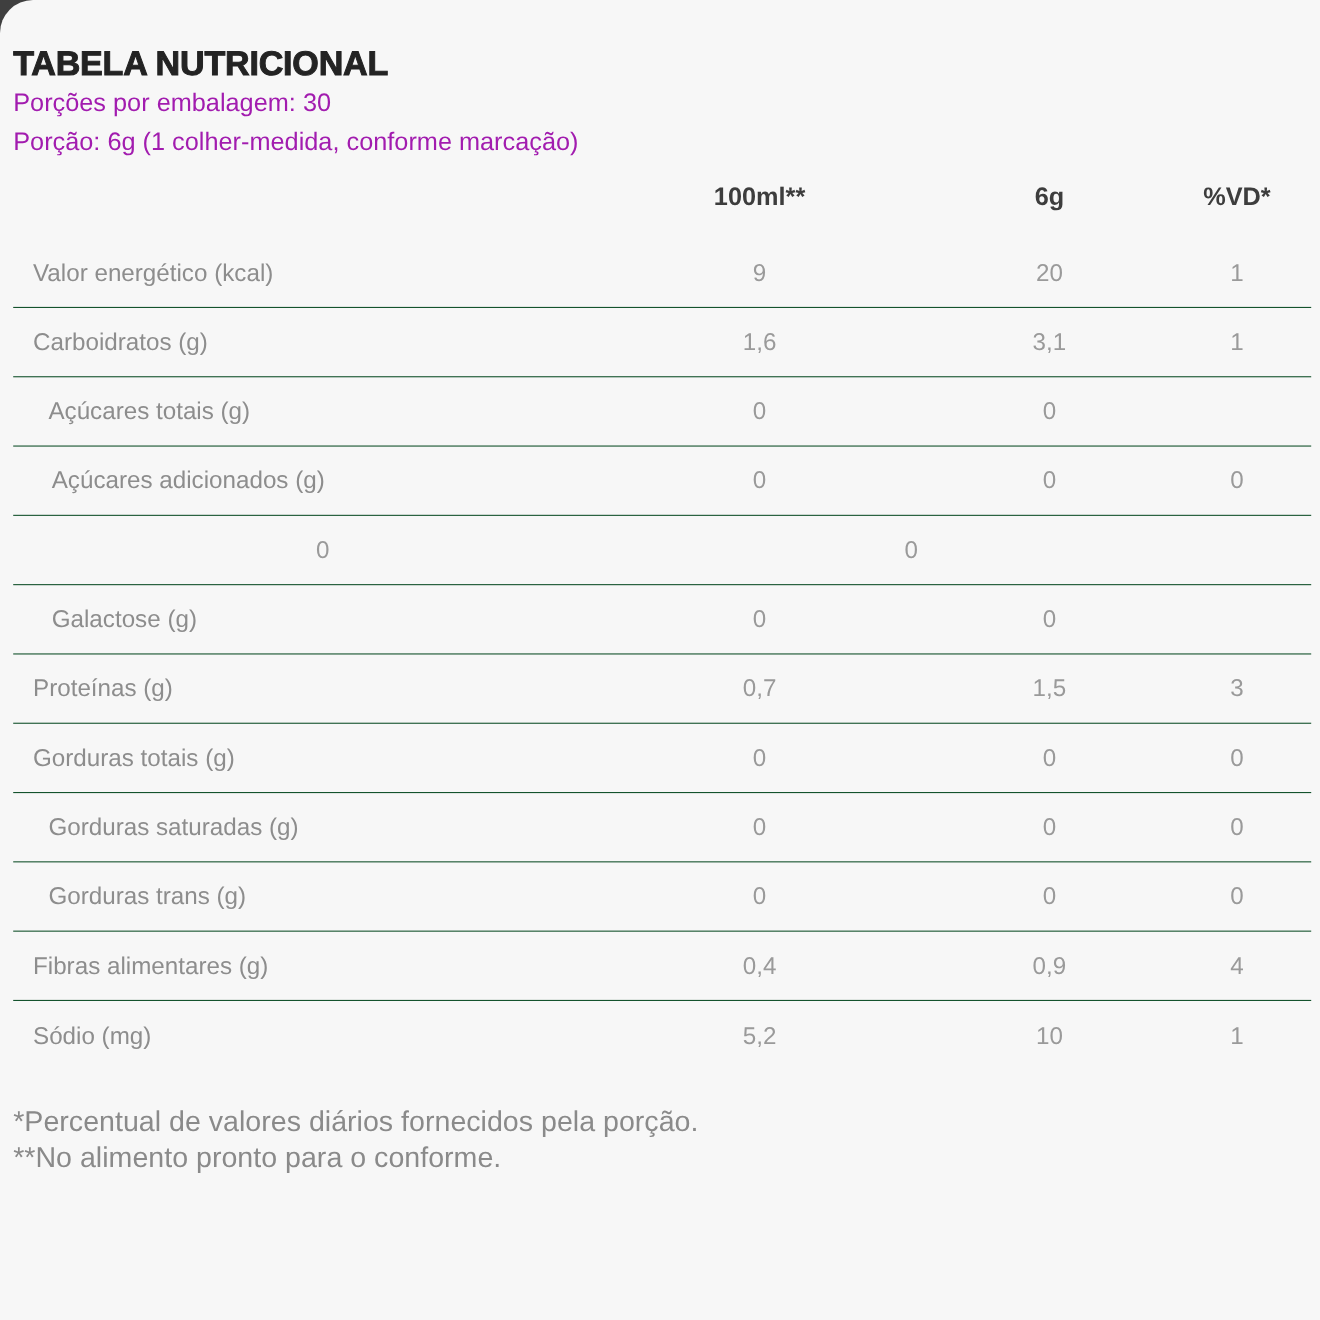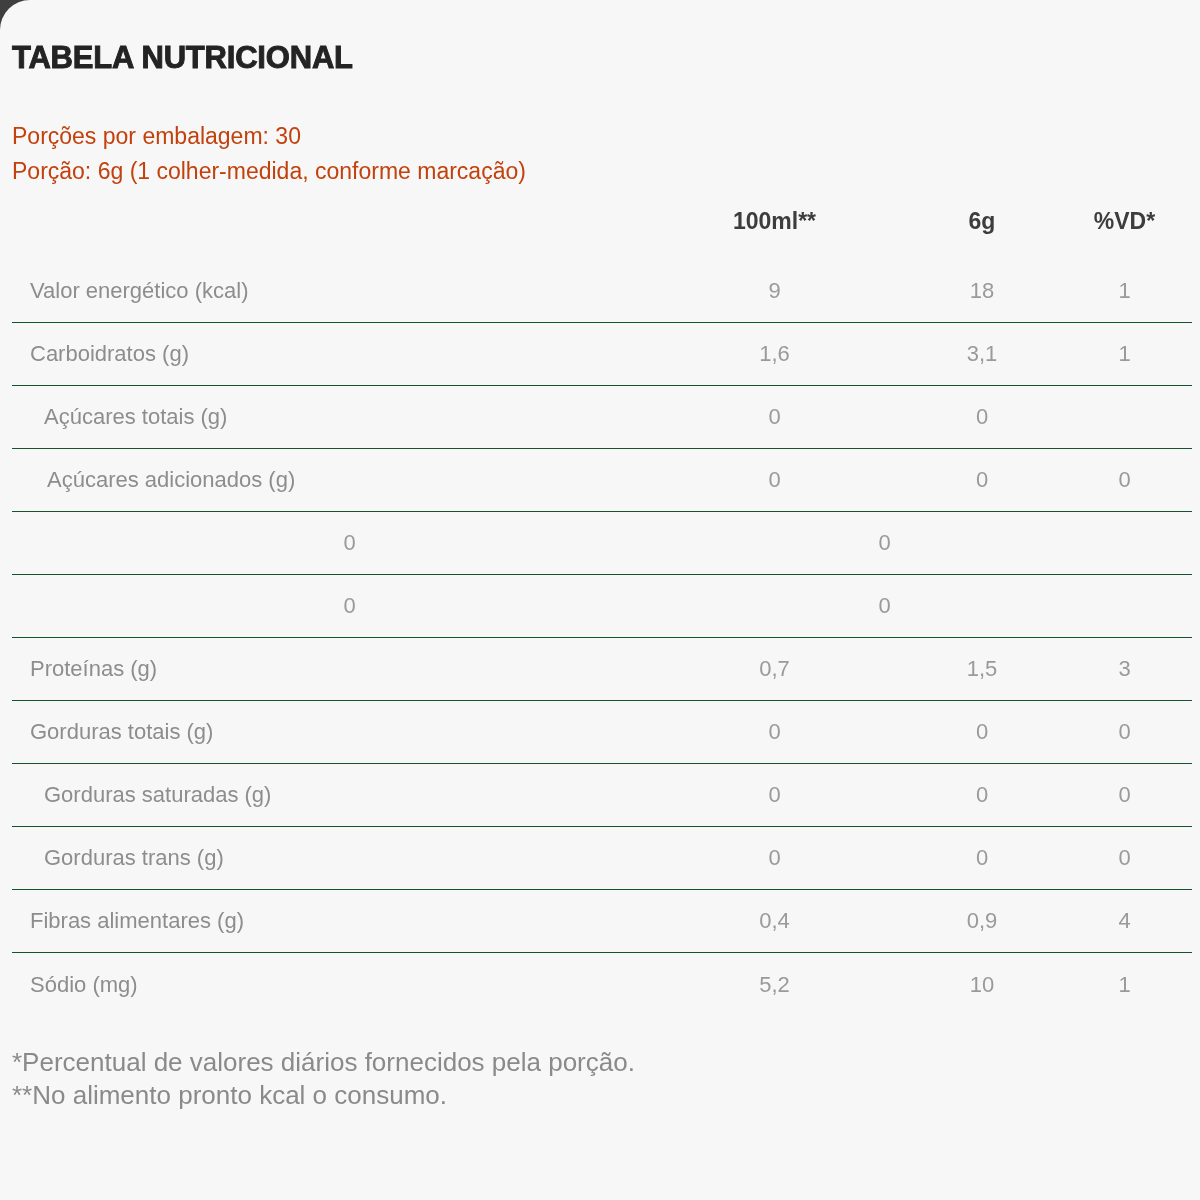--- a/index.html
+++ b/index.html
@@ -19,34 +19,34 @@
     margin-left: 12px;
     font-size: 31px;
     line-height: 36px;
     font-weight: bold;
     letter-spacing: -0.2px;
     color: #232323;
     -webkit-text-stroke: 0.9px #232323;
   }
   .intro {
     margin-left: 12px;
-    margin-top: 43px;
     font-size: 23px;
     line-height: 35px;
-    color: #c2410c;
+    color: #a21caf;
   }
   .ntable {
     margin-left: 12px;
     margin-right: 8px;
     margin-top: 12px;
   }
   .grid-row {
     display: grid;
     grid-template-columns: 1fr 175px 45px 150px 135px;
     align-items: center;
+    gap: 28px;
   }
   .thead {
     height: 40px;
   }
   .thead .cell {
     font-size: 23px;
     font-weight: bold;
     color: #3d3d3d;
     text-align: center;
   }
@@ -99,21 +99,21 @@
       <div class="cell">6g</div>
       <div class="cell">%VD*</div>
     </div>
 
     <div class="rows">
 
       <div class="grid-row row">
         <div class="cell label">Valor energético (kcal)</div>
         <div class="cell num">9</div>
         <div class="cell"></div>
-        <div class="cell num">18</div>
+        <div class="cell num">20</div>
         <div class="cell num">1</div>
       </div>
 
       <div class="grid-row row">
         <div class="cell label">Carboidratos (g)</div>
         <div class="cell num">1,6</div>
         <div class="cell"></div>
         <div class="cell num">3,1</div>
         <div class="cell num">1</div>
       </div>
@@ -135,20 +135,21 @@
       </div>
 
       <div class="grid-row row ind2">
         <div class="cell num">0</div>
         <div class="cell"></div>
         <div class="cell num">0</div>
         <div class="cell num"></div>
       </div>
 
       <div class="grid-row row ind2">
+        <div class="cell label">Galactose (g)</div>
         <div class="cell num">0</div>
         <div class="cell"></div>
         <div class="cell num">0</div>
         <div class="cell num"></div>
       </div>
 
       <div class="grid-row row">
         <div class="cell label">Proteínas (g)</div>
         <div class="cell num">0,7</div>
         <div class="cell"></div>
@@ -194,16 +195,16 @@
         <div class="cell"></div>
         <div class="cell num">10</div>
         <div class="cell num">1</div>
       </div>
 
     </div>
   </div>
 
   <div class="footnotes">
     <div>*Percentual de valores diários fornecidos pela porção.</div>
-    <div>**No alimento pronto kcal o consumo.</div>
+    <div>**No alimento pronto para o conforme.</div>
   </div>
 
 </div>
 
 </body></html>

